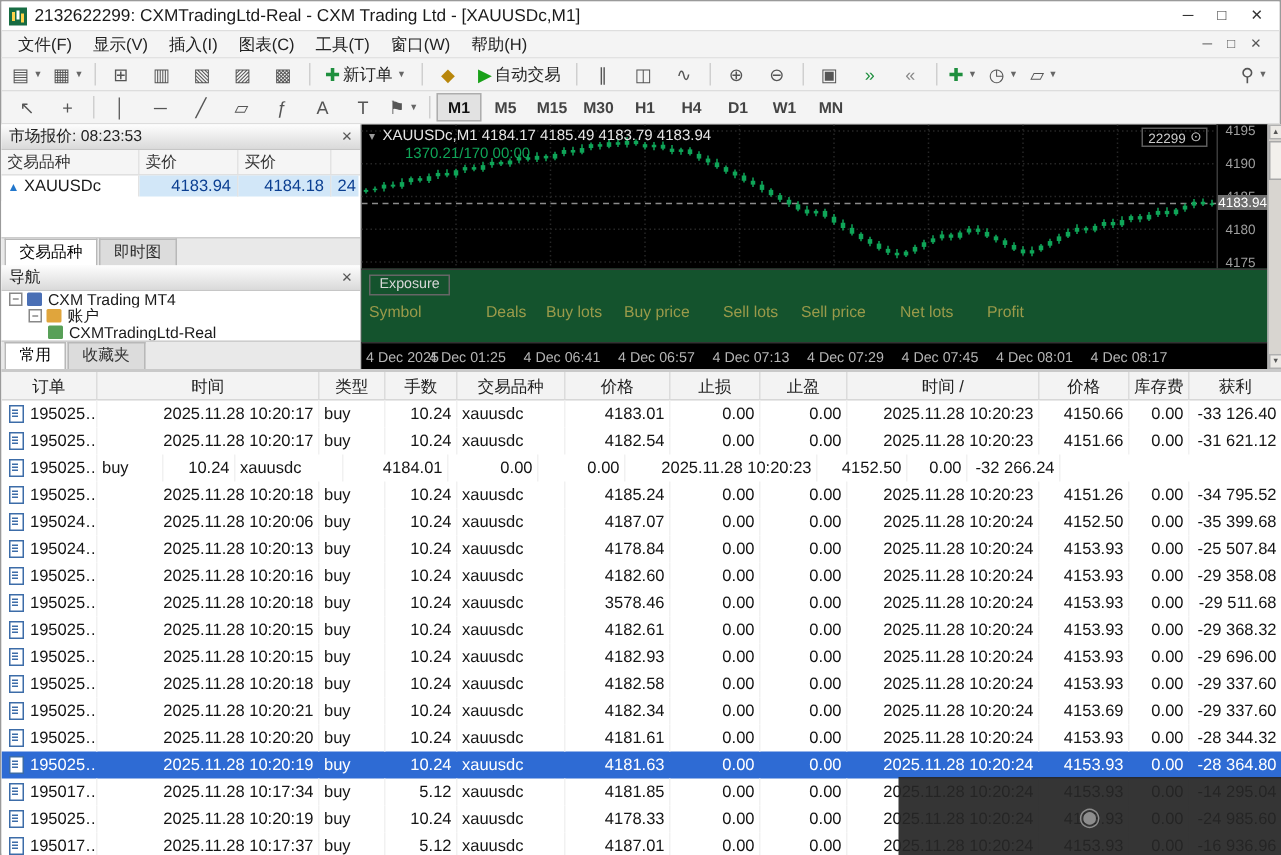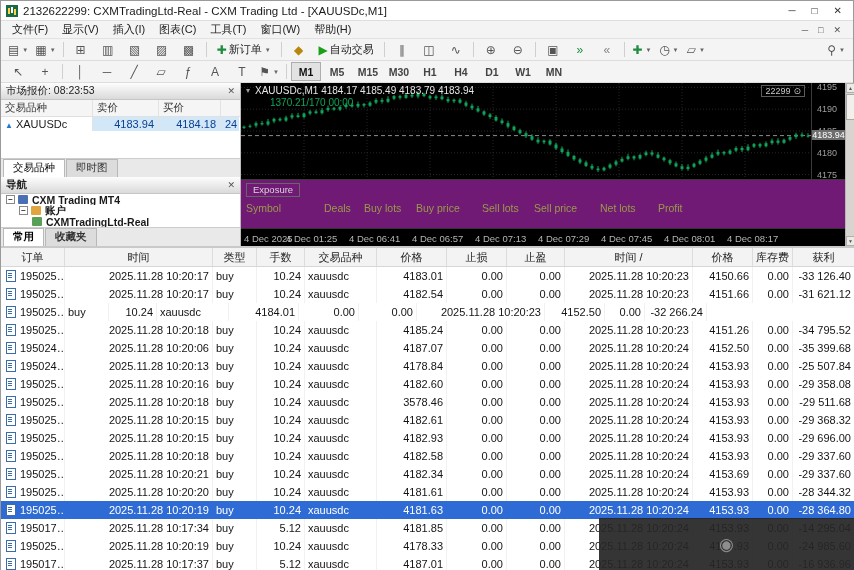--- a/index.html
+++ b/index.html
@@ -23,21 +23,21 @@
   .tbtn.labeled{padding:0 5px;}
   .tbtn .tlab{font-size:11px;color:#222;}
   .tbtn .dd{font-size:6px;color:#666;margin-left:1px;}
   .tsep{width:1px;height:15px;background:#cfcfcf;margin:0 3px;flex:0 0 auto;}
   .pbtn{height:17px;min-width:22px;display:inline-flex;align-items:center;justify-content:center;padding:0 3px;font-size:10.5px;font-weight:bold;color:#444;border:1px solid transparent;}
   .pbtn.active{background:#e2e2e2;border:1px solid #adadad;color:#111;}
   
   .main{position:absolute;left:0;top:82px;width:854px;height:163px;background:#e6e6e6;}
   .leftcol{position:absolute;left:0;top:0;width:240px;height:163px;background:#f0f0f0;border-right:1px solid #bdbdbd;box-sizing:border-box;}
   .panel{position:absolute;left:0;width:100%;display:flex;flex-direction:column;background:#fff;}
-  #mw-panel{top:0;height:94px;} #nav-panel{top:94px;height:54px;font-weight:bold;}
+  #mw-panel{top:0;height:94px;} #nav-panel{top:94px;height:54px;}
   .phead{flex:0 0 16px;background:linear-gradient(#fdfdfd,#dadada);border-bottom:1px solid #c6c6c6;display:flex;align-items:center;padding:0 5px;font-size:10.5px;color:#222;}
   .phead .x{margin-left:auto;font-size:9px;color:#555;}
   .mwcols{flex:0 0 16px;display:flex;background:#f5f5f5;border-bottom:1px solid #e0e0e0;font-size:10.5px;color:#333;}
   .mwc{box-sizing:border-box;padding:1px 4px;border-right:1px solid #e3e3e3;white-space:nowrap;overflow:hidden;}
   .w0{width:92px;} .w1{width:66px;} .w2{width:62px;} .w3{width:18px;border-right:none;}
   .mwrow{display:flex;height:17px;align-items:flex-start;font-size:11px;}
   .mwrow .num{text-align:right;background:#d2e7f8;color:#0b3f91;}
   .mwrow .sym{color:#1a1a1a;}
   .up{color:#2277cc;font-size:8px;margin-right:3px;}
   .mwfill{flex:1;background:#fff;}
@@ -51,21 +51,21 @@
   
   .chartcol{position:absolute;left:240px;top:0;width:604px;height:163px;background:#000;}
   .chartplot{position:absolute;left:0;top:0;width:570px;height:96px;}
   .chart-head{position:absolute;left:5px;top:2px;z-index:3;color:#e6e6e6;font-size:10px;display:flex;gap:5px;align-items:center;white-space:nowrap;}
   .chart-caret{color:#9a9a9a;font-size:8px;}
   .chart-sub{position:absolute;left:5px;top:14px;z-index:3;font-size:10px;color:var(--candle,#0fa558);margin-left:24px;}
   .chart-badge{position:absolute;right:40px;top:2px;z-index:3;border:1px solid #5c5c5c;color:#c9c9c9;font-size:9px;padding:0 3px;display:flex;align-items:center;gap:3px;}
   .price-scale{position:absolute;left:570px;top:0;width:34px;height:96px;background:#000;border-left:1px solid #3a3a3a;box-sizing:border-box;color:#9f9f9f;font-size:9px;}
   .pl{position:absolute;left:5px;}
   .pbadge{position:absolute;left:0;width:33px;background:#6e6e6e;color:#fff;text-align:center;font-size:9px;}
-  .exposure{position:absolute;left:0;top:96px;width:100%;height:49px;background:#701a75;border-top:1px solid #3a3a3a;box-sizing:border-box;}
+  .exposure{position:absolute;left:0;top:96px;width:100%;height:49px;background:#14532d;border-top:1px solid #3a3a3a;box-sizing:border-box;}
   .exp-tab{position:absolute;left:5px;top:3px;border:1px solid #666;color:#d8d8d8;font-size:9.5px;padding:0 6px 1px;}
   .exp-cols{position:absolute;left:5px;top:22px;display:flex;font-size:10.5px;color:var(--expcol,#9a9a4a);}
   .ec{box-sizing:border-box;padding-right:4px;white-space:nowrap;overflow:hidden;}
   .timeaxis{position:absolute;left:0;top:145px;width:100%;height:18px;background:#000;border-top:1px solid #333;color:#b5b5b5;font-size:9.5px;}
   .timeaxis span{position:absolute;top:4px;white-space:nowrap;}
   
   .vscroll{position:absolute;right:0;top:0;width:10px;height:163px;background:#d8d5d0;border-left:1px solid #b5b5b5;box-sizing:border-box;}
   .vscroll .arr{position:absolute;left:0;width:100%;height:10px;background:#eceae6;border:1px solid #b0b0b0;box-sizing:border-box;font-size:5px;color:#555;text-align:center;line-height:8px;}
   .vscroll .arr.up{top:0;} .vscroll .arr.down{bottom:0;}
   .vscroll .thumb{position:absolute;left:0;top:11px;width:100%;height:26px;background:#f2f0ec;border:1px solid #a8a8a8;box-sizing:border-box;}

